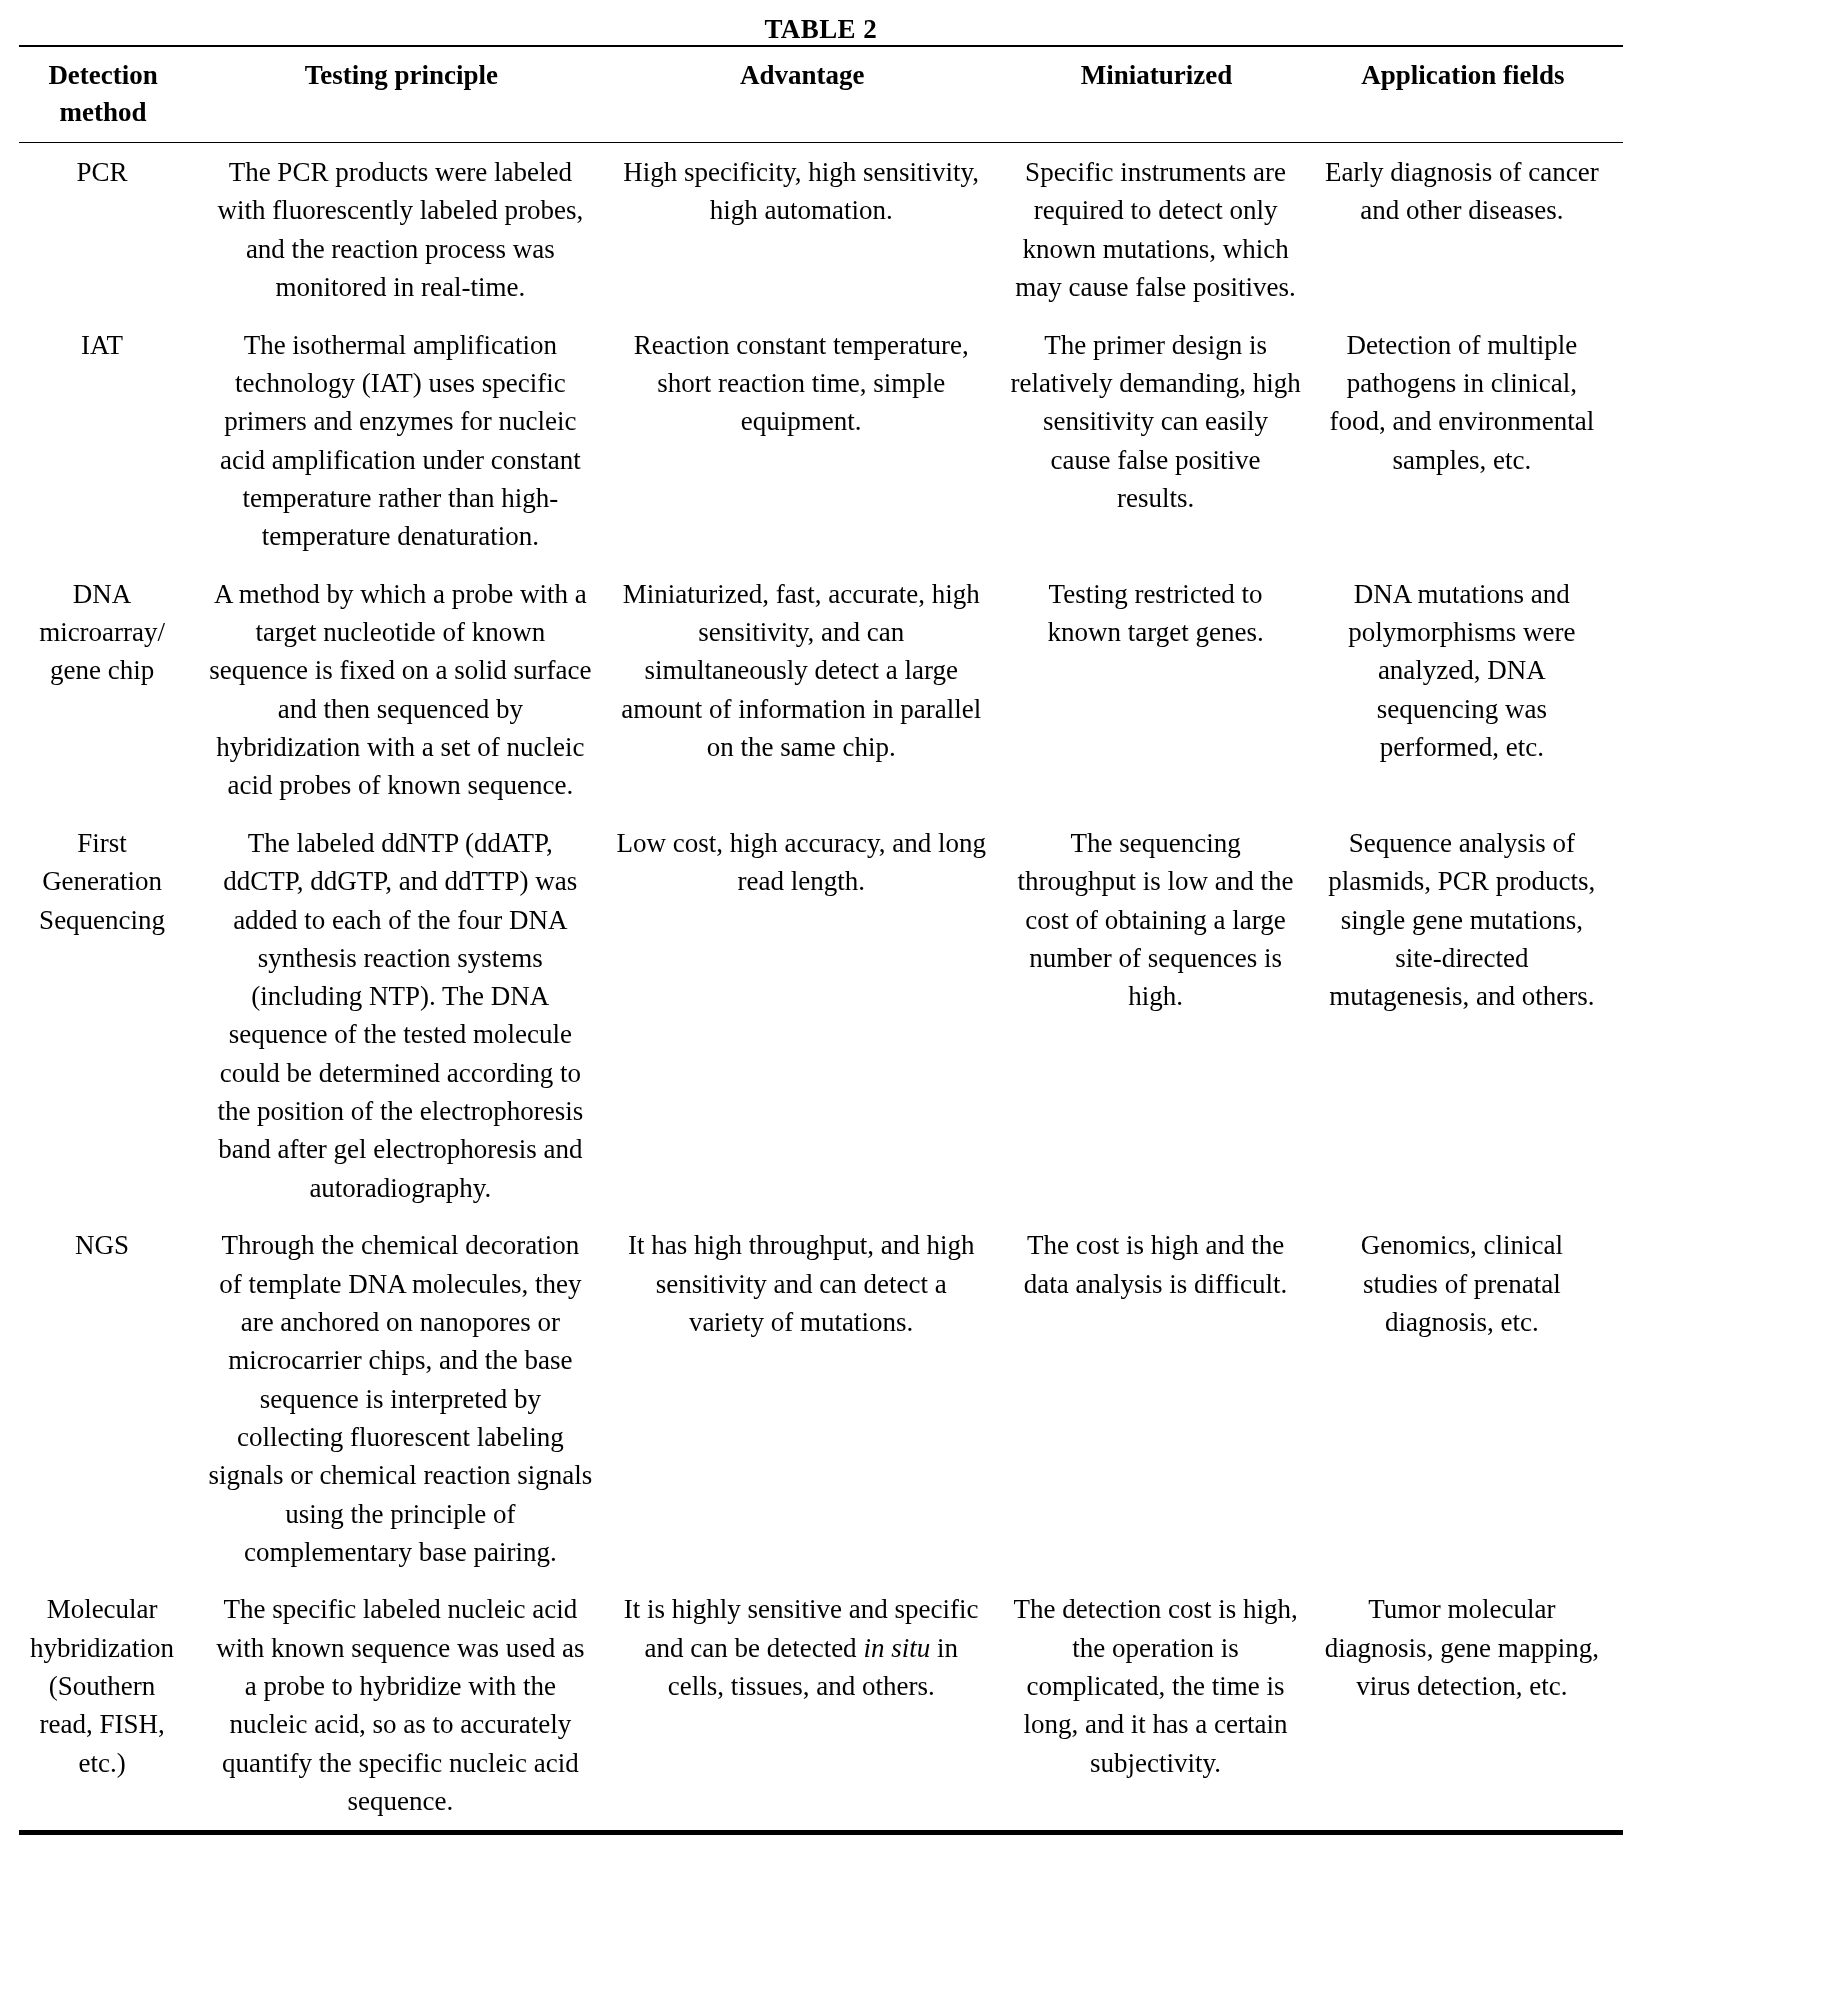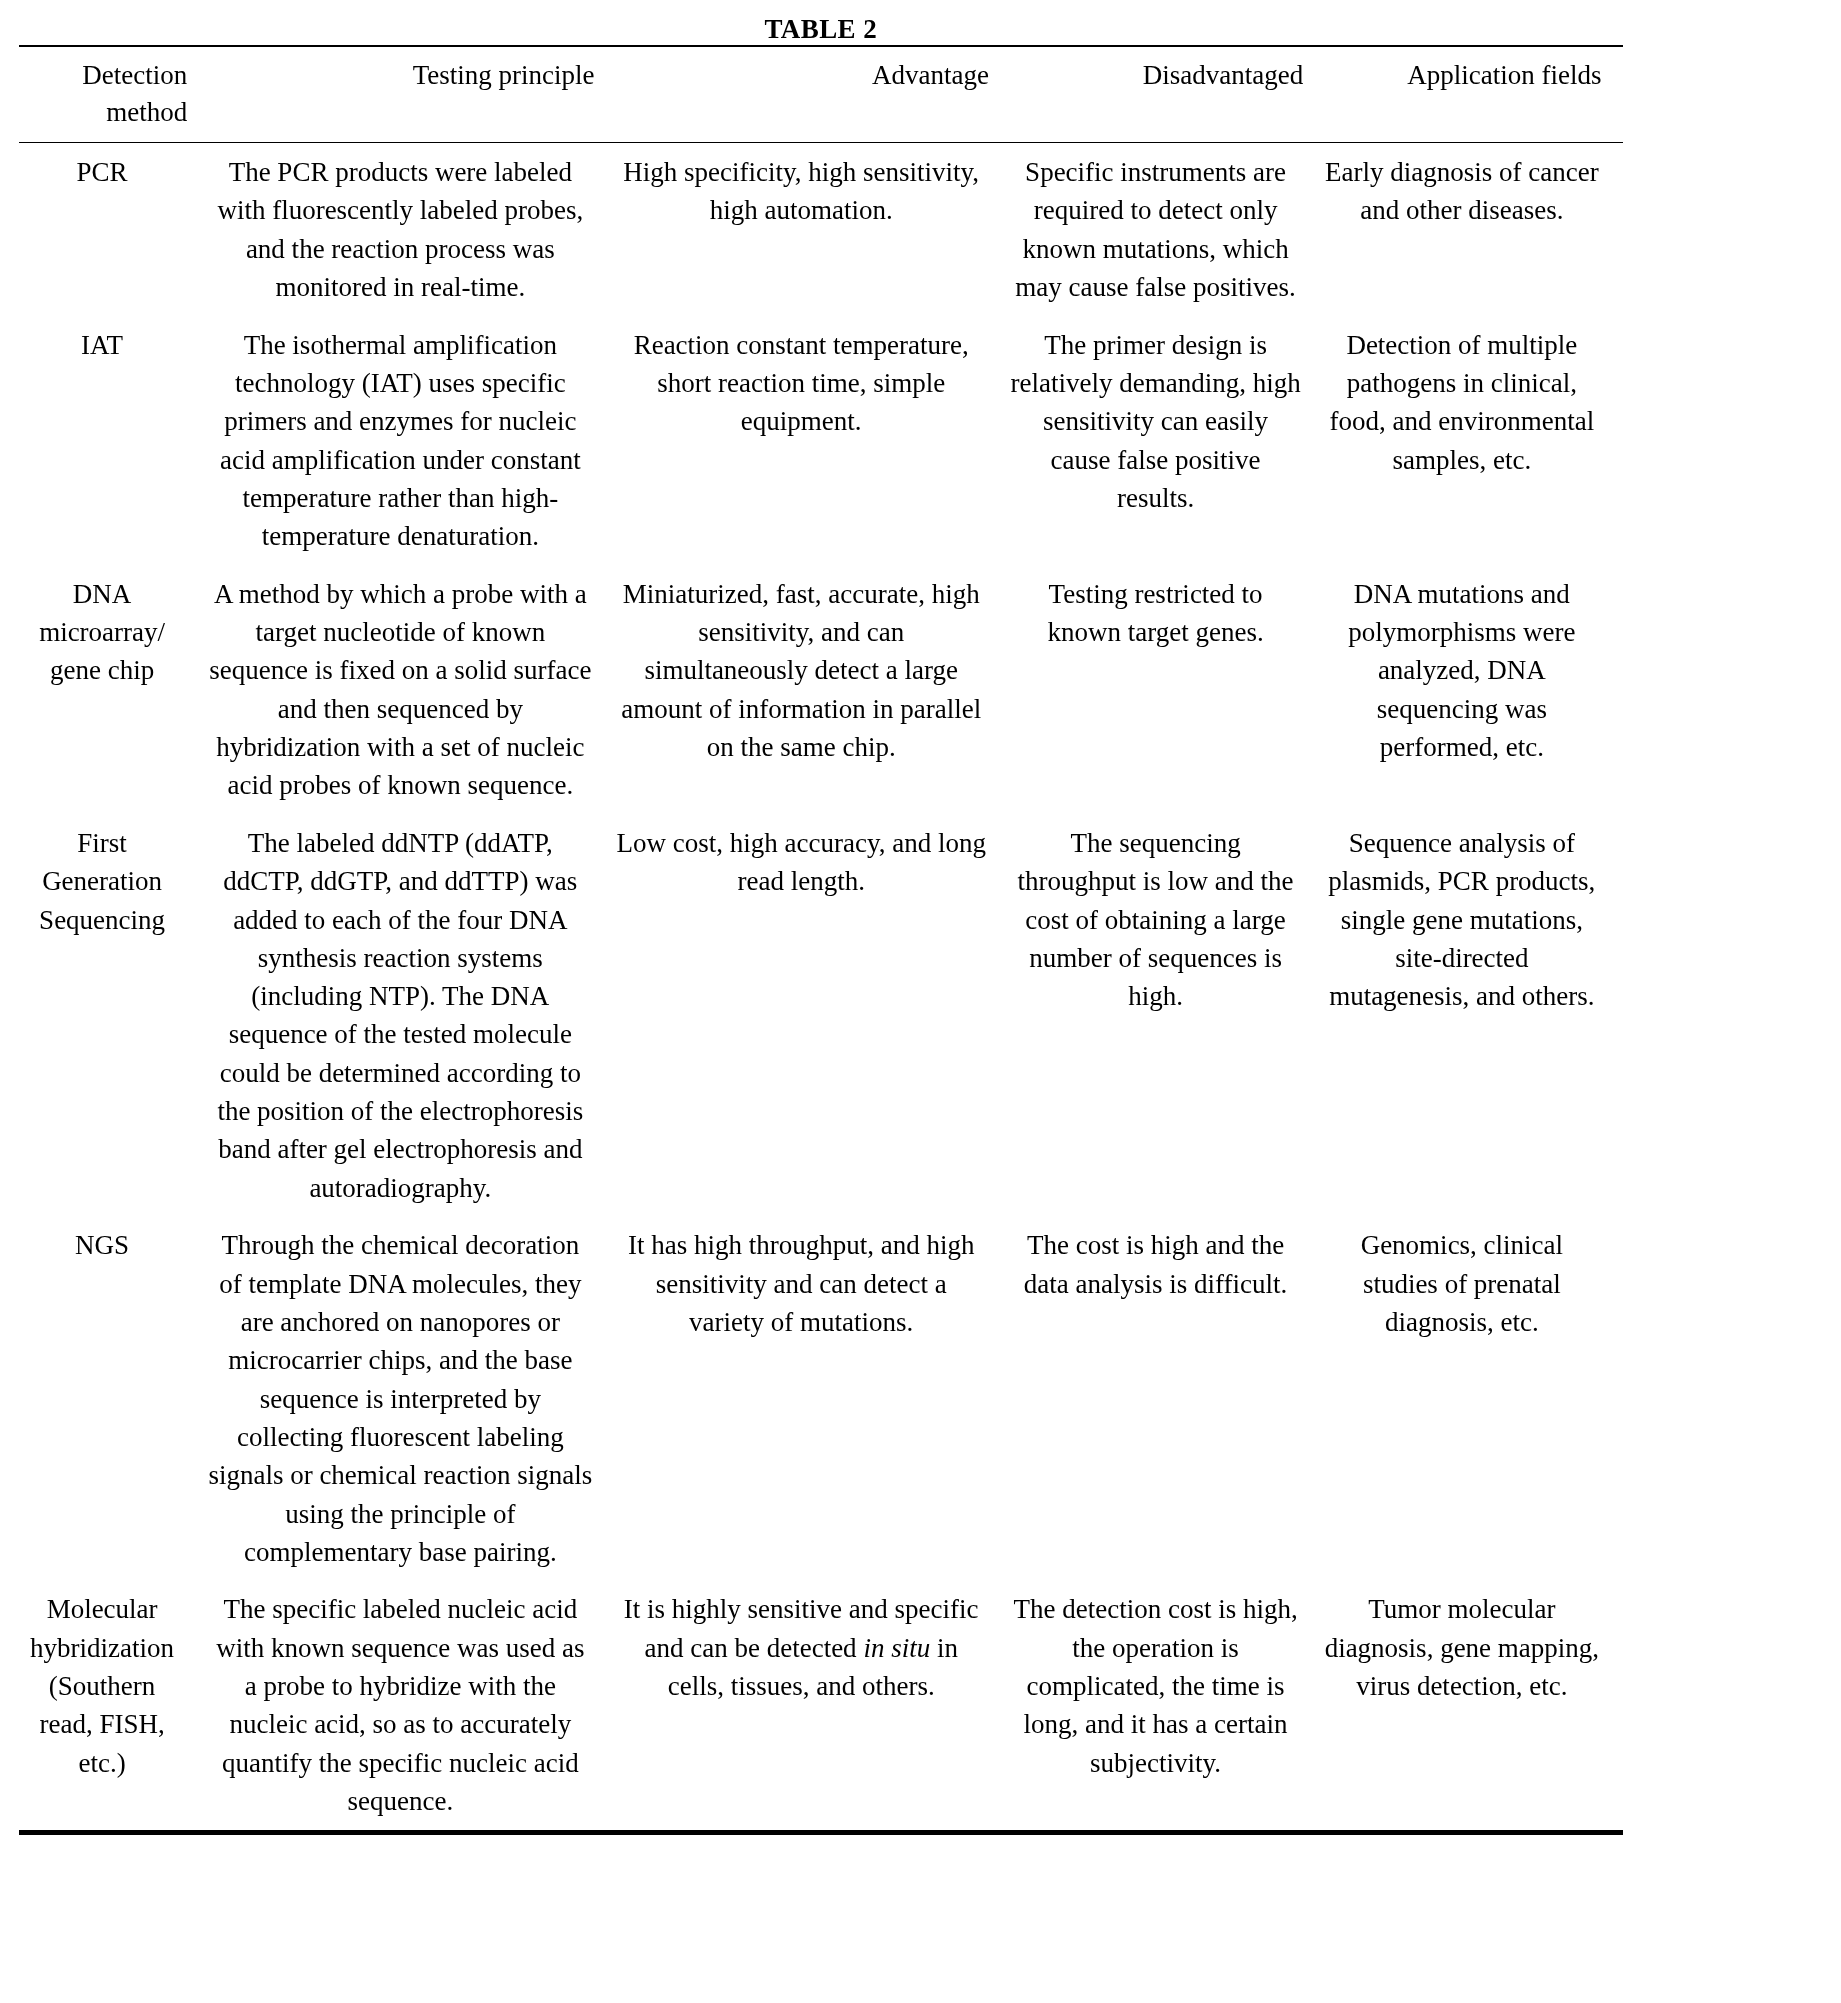--- a/index.html
+++ b/index.html
@@ -9,22 +9,22 @@
     .table-title { text-align: center; font-weight: 700; font-size: 27px; margin: 28px 0 23px 0; }
     table.data-table {
       width: 100%;
       border-collapse: collapse;
       table-layout: fixed;
       border-top: 2.6px solid #000000;
       border-bottom: 5.2px solid #000000;
     }
     table.data-table th {
       font-size: 27px;
-      font-weight: 400;
-      text-align: right;
+      font-weight: 700;
+      text-align: center;
       vertical-align: top;
       padding: 10.5px 21px 12.2px 0;
       border-bottom: 1.7px solid #000000;
       line-height: 1.35;
     }
     table.data-table td {
       font-size: 27px;
       vertical-align: top;
       text-align: center;
       padding: 9.6px 23px 9.6px 0;
@@ -46,21 +46,21 @@
       <col style="width:25.4%">
       <col style="width:24.6%">
       <col style="width:19.6%">
       <col style="width:18.6%">
     </colgroup>
     <thead>
       <tr>
         <th class="col1">Detection method</th>
         <th class="col2">Testing principle</th>
         <th class="col3">Advantage</th>
-        <th class="col4">Disadvantaged</th>
+        <th class="col4">Miniaturized</th>
         <th class="col5">Application fields</th>
       </tr>
     </thead>
     <tbody>
 
       <tr>
         <td class="col1">PCR</td>
         <td class="col2">The PCR products were labeled with fluorescently labeled probes, and the reaction process was monitored in real-time.</td>
         <td class="col3">High specificity, high sensitivity, high automation.</td>
         <td class="col4">Specific instruments are required to detect only known mutations, which may cause false positives.</td>

